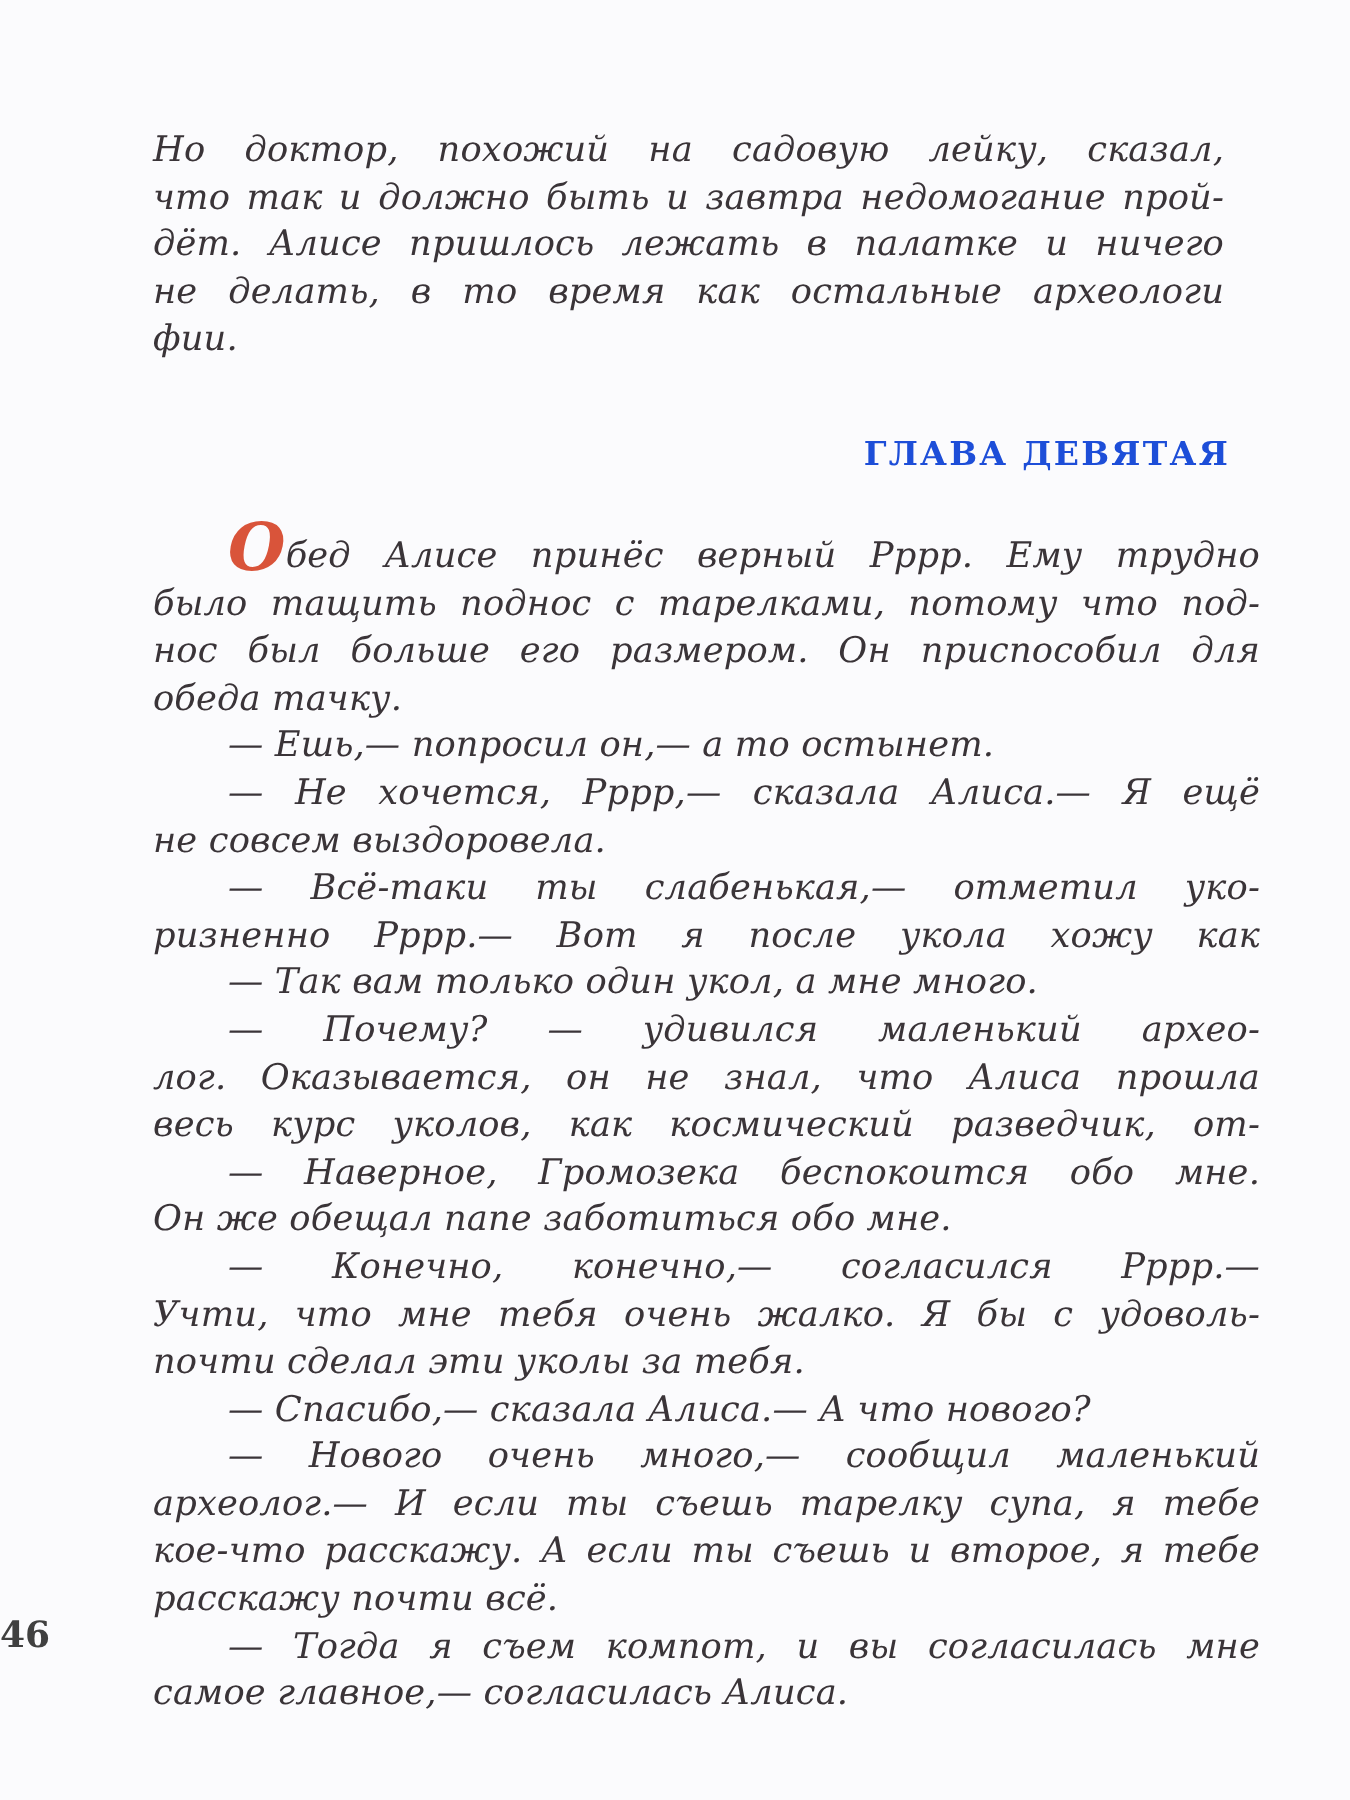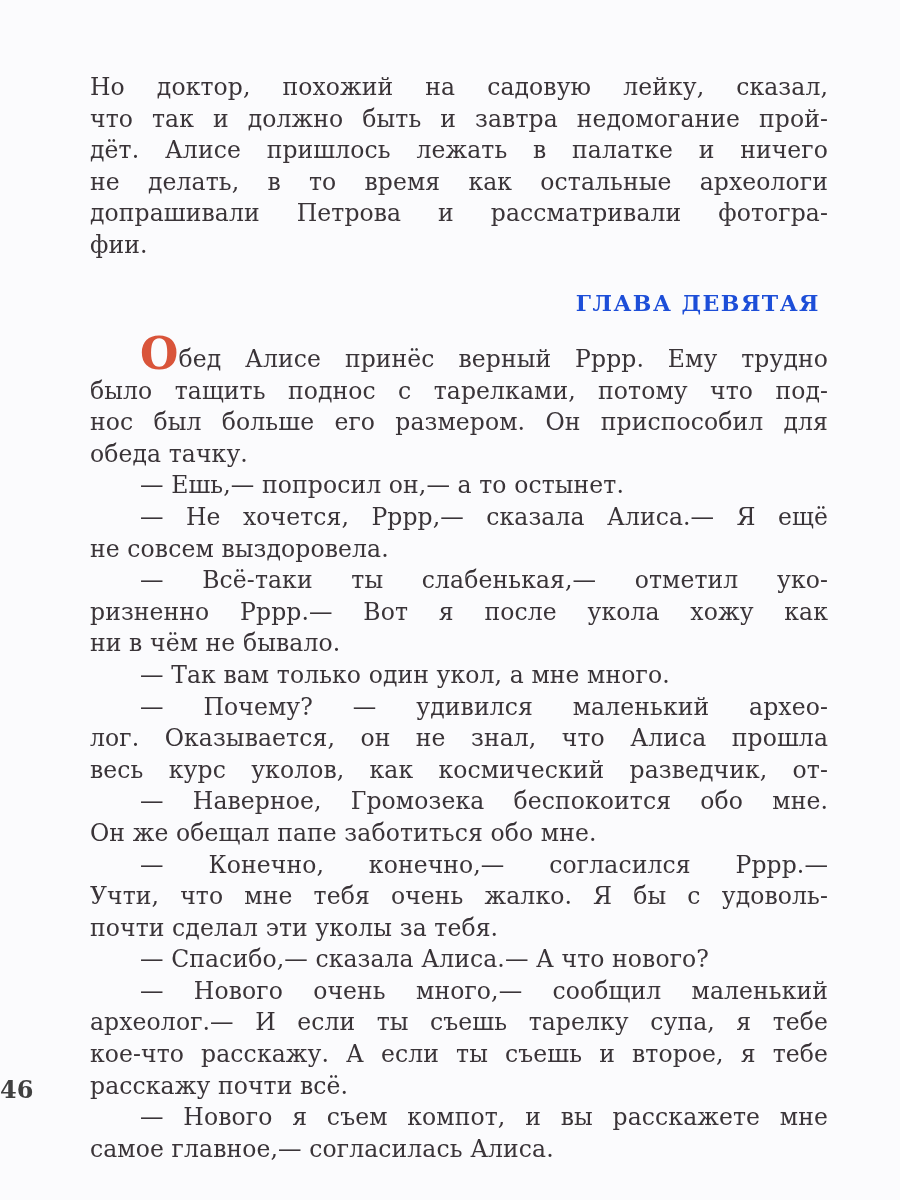--- a/index.html
+++ b/index.html
@@ -18,22 +18,23 @@
     .page {
       position: absolute;
       left: 90px;
       top: 72px;
       width: 738px;
     }
     .para {
       font-size: 23.5px;
       line-height: 31.6px;
       text-align: justify;
-      margin: 0;
+      margin: 12px;
       letter-spacing: 0.1px;
+      font-style: italic;
     }
     .para .line {
       display: block;
       text-align: justify;
       text-align-last: justify;
       white-space: nowrap;
     }
     .para .line.last {
       text-align-last: left;
     }
@@ -81,50 +82,48 @@
 </head>
 <body>
 
 <div class="page">
 
   <p class="para">
     <span class="line">Но доктор, похожий на садовую лейку, сказал,</span>
     <span class="line">что так и должно быть и завтра недомогание прой-</span>
     <span class="line">дёт. Алисе пришлось лежать в палатке и ничего</span>
     <span class="line">не делать, в то время как остальные археологи</span>
-    <span class="line">допрашивали Петрова и рассматривали фотогра-</span>
     <span class="line last">фии.</span>
   </p>
 
   <h2 class="chapter-title" style="color: #1d4ed8;">ГЛАВА ДЕВЯТАЯ</h2>
 
   <div class="body-block para" id="chapter-body">
       <span class="line indent"><span class="dropcap" style="color: rgb(217, 84, 58);">О</span><span>бед Алисе принёс верный Рррр. Ему трудно</span></span>
       <span class="line">было тащить поднос с тарелками, потому что под-</span>
       <span class="line">нос был больше его размером. Он приспособил для</span>
       <span class="line last">обеда тачку.</span>
       <span class="line indent last">— Ешь,— попросил он,— а то остынет.</span>
       <span class="line indent">— Не хочется, Рррр,— сказала Алиса.— Я ещё</span>
       <span class="line last">не совсем выздоровела.</span>
       <span class="line indent">— Всё-таки ты слабенькая,— отметил уко-</span>
       <span class="line">ризненно Рррр.— Вот я после укола хожу как</span>
-      <span class="line last">ни в чём не бывало.</span>
       <span class="line indent last">— Так вам только один укол, а мне много.</span>
       <span class="line indent">— Почему? — удивился маленький архео-</span>
       <span class="line">лог. Оказывается, он не знал, что Алиса прошла</span>
       <span class="line">весь курс уколов, как космический разведчик, от-</span>
       <span class="line indent">— Наверное, Громозека беспокоится обо мне.</span>
       <span class="line last">Он же обещал папе заботиться обо мне.</span>
       <span class="line indent">— Конечно, конечно,— согласился Рррр.—</span>
       <span class="line">Учти, что мне тебя очень жалко. Я бы с удоволь-</span>
       <span class="line last">почти сделал эти уколы за тебя.</span>
       <span class="line indent last">— Спасибо,— сказала Алиса.— А что нового?</span>
       <span class="line indent">— Нового очень много,— сообщил маленький</span>
       <span class="line">археолог.— И если ты съешь тарелку супа, я тебе</span>
       <span class="line">кое-что расскажу. А если ты съешь и второе, я тебе</span>
       <span class="line last">расскажу почти всё.</span>
-      <span class="line indent">— Нового я съем компот, и вы расскажете мне</span>
+      <span class="line indent">— Тогда я съем компот, и вы согласилась мне</span>
       <span class="line last">самое главное,— согласилась Алиса.</span>
     </div>
 
 </div>
 
 <div class="page-number">46</div>
 
 </body></html>

